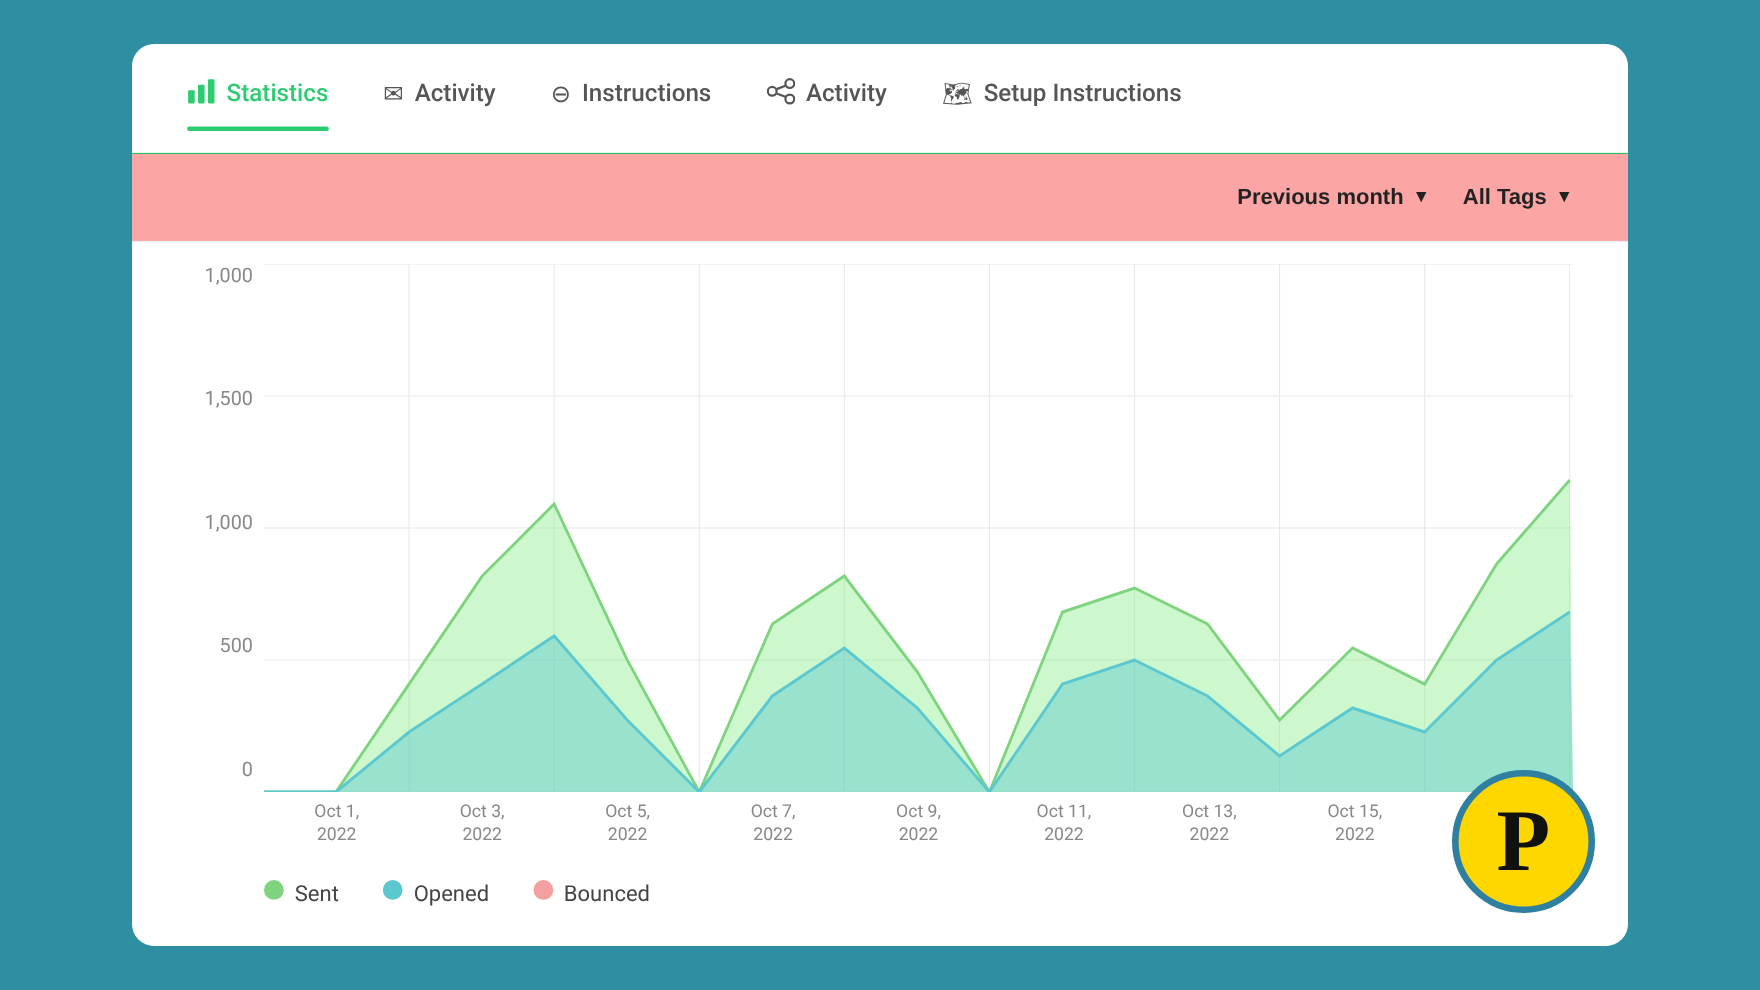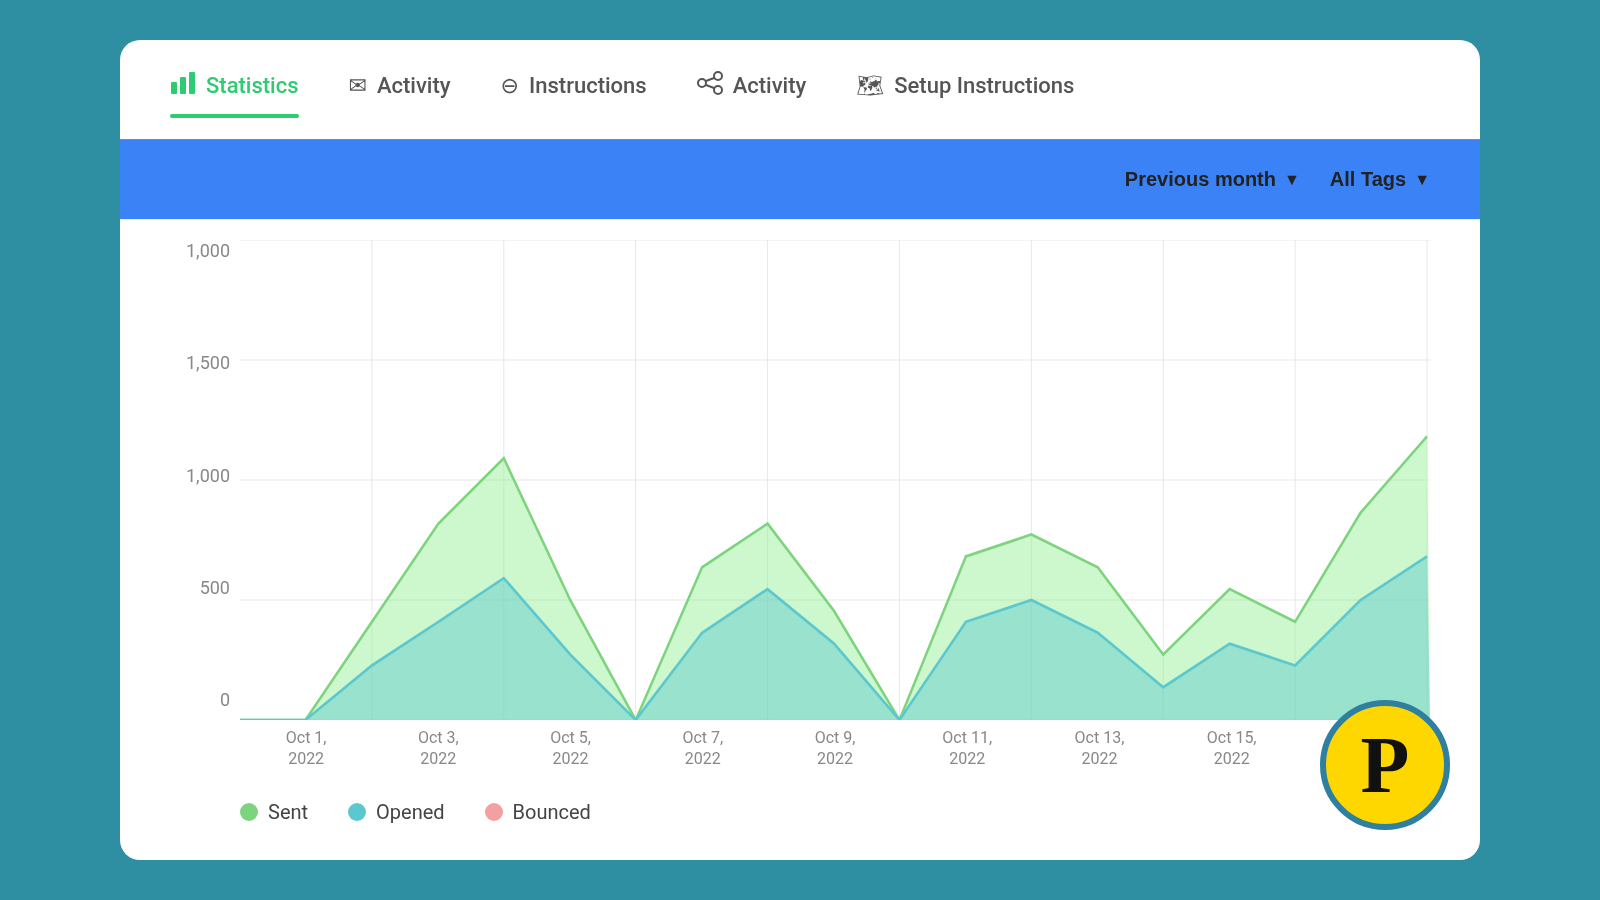--- a/index.html
+++ b/index.html
@@ -66,21 +66,21 @@
     .tab-icon {
       font-size: 22px;
     }
 
     
     .filter-bar {
       display: flex;
       justify-content: flex-end;
       align-items: center;
       padding: 20px 50px;
-      background: #3b82f6;
+      background: #fca5a5;
       border-bottom: 1px solid #eee;
       gap: 30px;
       height: 80px;
     }
 
     .dropdown-btn {
       display: flex;
       align-items: center;
       gap: 8px;
       font-size: 20px;
@@ -141,21 +141,21 @@
       height: 100%;
     }
 
     .x-axis {
       position: absolute;
       left: 70px;
       right: 0;
       bottom: 0;
       height: 60px;
       display: flex;
-      justify-content: center;
+      justify-content: space-between;
     }
 
     .x-label {
       font-size: 16px;
       color: #888;
       text-align: center;
       flex: 1;
       line-height: 1.3;
       padding-top: 8px;
     }
@@ -163,21 +163,21 @@
     
     .legend {
       display: flex;
       align-items: center;
       gap: 40px;
       padding: 20px 50px 0 120px;
     }
 
     .legend-item {
       display: flex;
-      align-items: center;
+      align-items: flex-start;
       gap: 10px;
       font-size: 20px;
       color: #444;
     }
 
     .legend-dot {
       width: 18px;
       height: 18px;
       border-radius: 50%;
     }

